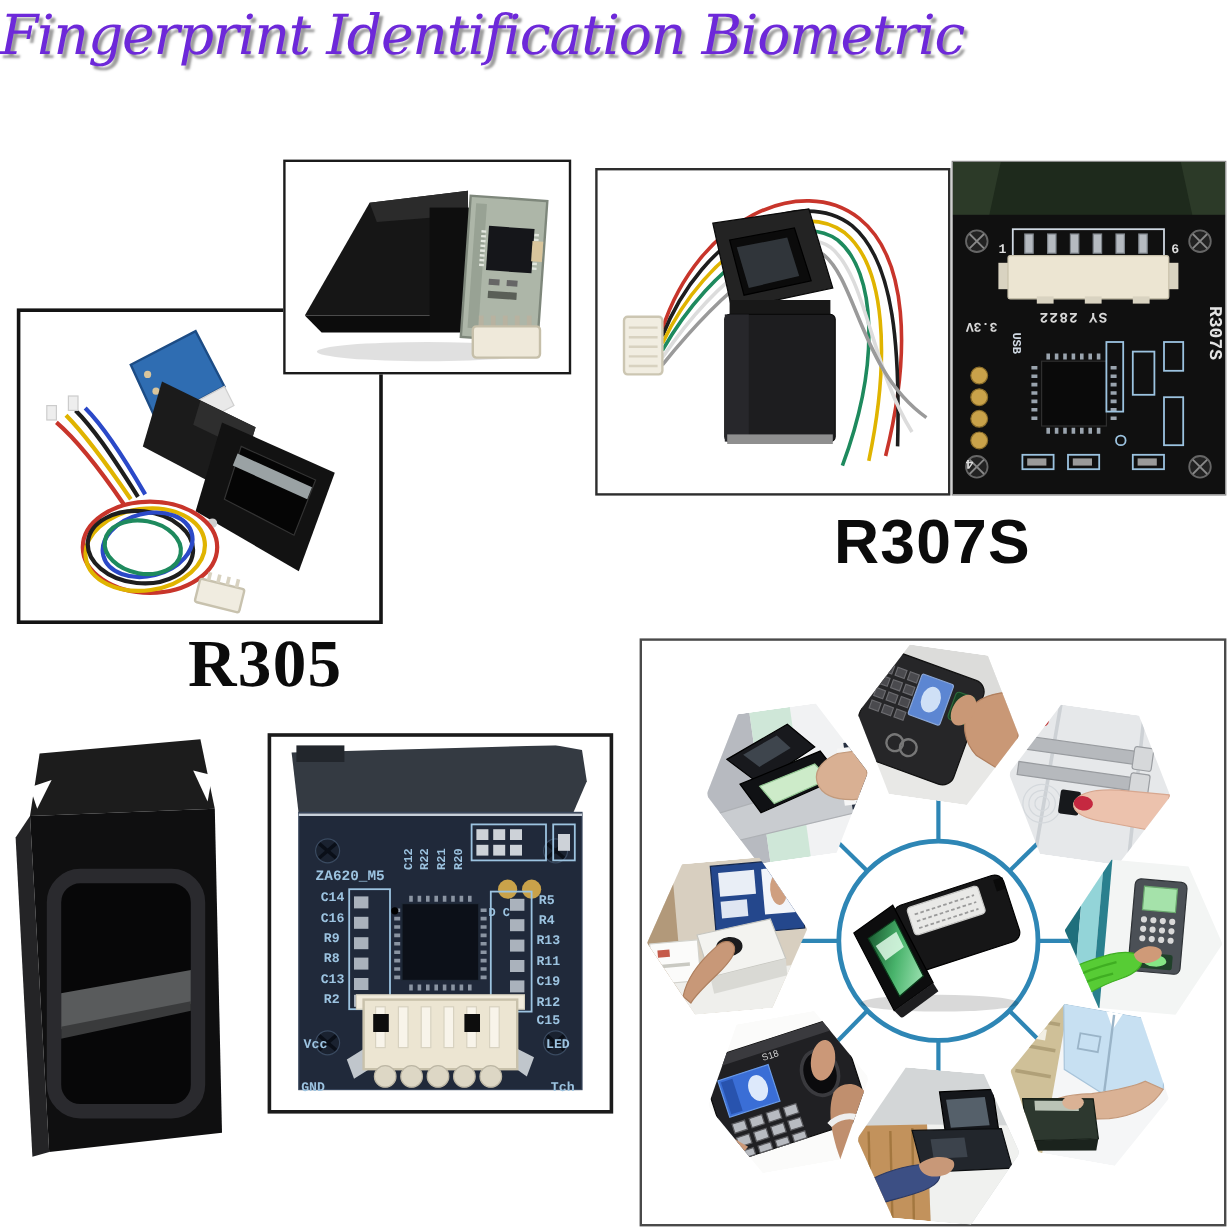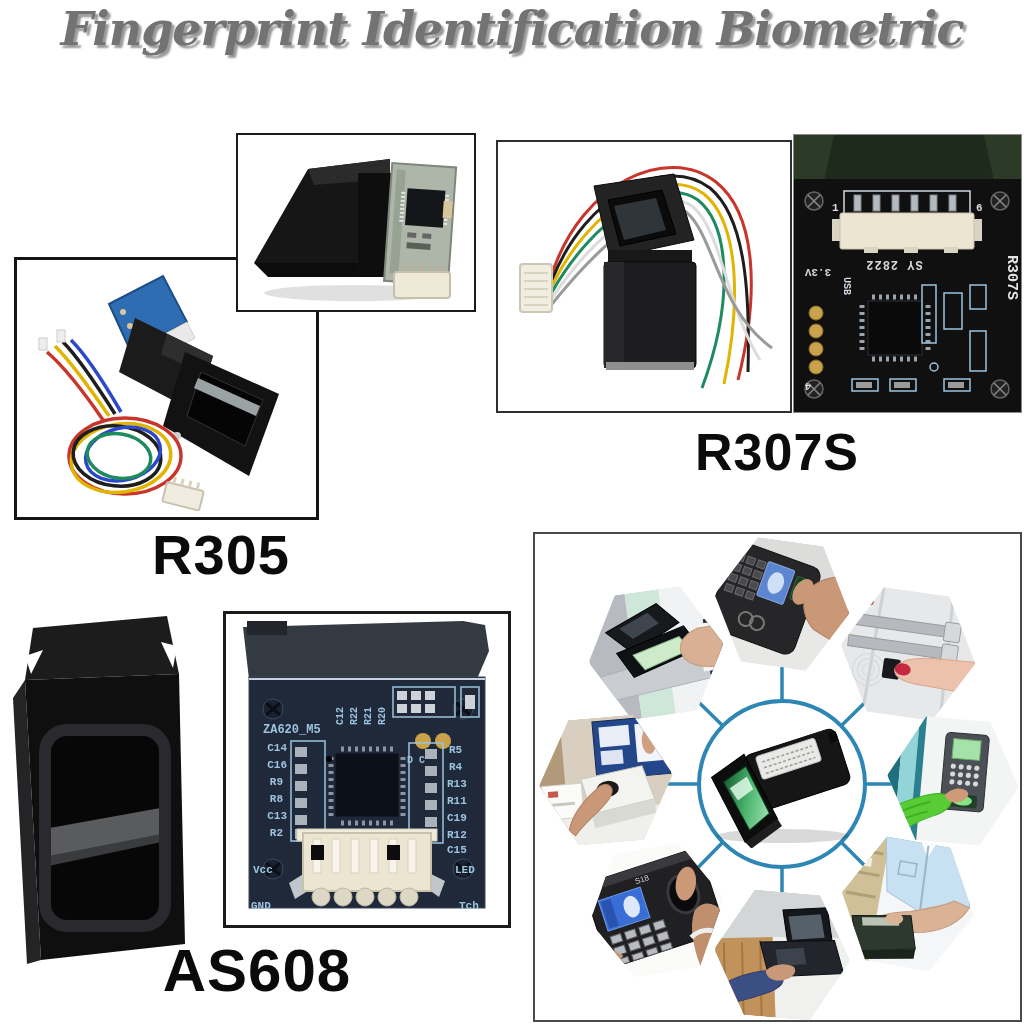--- a/index.html
+++ b/index.html
@@ -1,19 +1,19 @@
 <!DOCTYPE html>
 <html><head>
 <meta charset="utf-8">
 <style>
   html,body{margin:0;padding:0;background:#fff;}
   #canvas{position:relative;width:1024px;height:1024px;background:#ffffff;overflow:hidden;
           font-family:"Liberation Sans",sans-serif;}
-  .title-wrap{position:absolute;top:2px;left:0;width:100%;text-align:center;
-          font-family:"DejaVu Serif",serif;font-style:italic;font-weight:bold;color:#737373;}
+  .title-wrap{position:absolute;top:2px;left:0;width:100%;
+          font-family:"DejaVu Serif",serif;font-style:italic;font-weight:normal;color:#6d28d9;}
   .title-line{font-size:46px;line-height:54px;letter-spacing:-1px;
           text-shadow:3px 3px 2px rgba(0,0,0,0.40);}
   .panel{position:absolute;background:#fff;box-sizing:border-box;}
   .plabel{position:absolute;font-family:"Liberation Sans",sans-serif;font-weight:bold;
           color:#0b0b0b;text-align:center;letter-spacing:1px;}
   .hex{position:absolute;clip-path:polygon(26% 0%,74% 0%,100% 50%,74% 100%,26% 100%,0% 50%);
           overflow:hidden;}
   svg{display:block;}
   .silk{font-family:"Liberation Mono",monospace;font-weight:bold;}
 </style>
@@ -90,21 +90,21 @@
       <g transform="translate(150,222) rotate(14)">
         <rect x="0" y="0" width="38" height="20" rx="2" fill="#f0ece0" stroke="#c8c2ae" stroke-width="2"></rect>
         <line x1="7" y1="0" x2="7" y2="-7" stroke="#d8d2c0" stroke-width="3"></line>
         <line x1="15" y1="0" x2="15" y2="-7" stroke="#d8d2c0" stroke-width="3"></line>
         <line x1="23" y1="0" x2="23" y2="-7" stroke="#d8d2c0" stroke-width="3"></line>
         <line x1="31" y1="0" x2="31" y2="-7" stroke="#d8d2c0" stroke-width="3"></line>
       </g>
     </svg>
   </div>
 
-  <div class="plabel" id="r305-label" style="left:96px;top:522px;width:250px;font-size:56px;">R305</div>
+  <div class="plabel" id="r305-label" style="left:96px;top:522px;width:250px;font-size:56px;font-family:Liberation Serif, serif;">R305</div>
 
   <div class="panel" style="left:496px;top:140px;width:296px;height:273px;border:2px solid #2e2e2e;z-index:2;">
     <svg viewBox="0 0 292 269" width="292" height="269">
       <g fill="none" stroke-width="3">
         <path d="M54,132 C84,40 170,2 218,40 C258,72 262,150 240,238" stroke="#C8352B"></path>
         <path d="M54,138 C88,52 168,12 212,46 C248,76 252,152 250,230" stroke="#1E1E1E"></path>
         <path d="M54,144 C92,64 166,22 206,52 C240,80 244,156 226,242" stroke="#E0B400"></path>
         <path d="M54,150 C96,76 164,32 200,58 C232,84 236,160 204,246" stroke="#1E8A5E"></path>
         <path d="M54,156 C100,88 162,42 194,64 C224,88 228,164 262,218" stroke="#DCDCDC"></path>
         <path d="M54,162 C104,100 160,52 188,70 C216,92 220,168 274,206" stroke="#9A9A9A"></path>
@@ -325,21 +325,20 @@
         <circle cx="154" cy="276" r="9" fill="#ddd7c5" stroke="#bdb7a5"></circle>
         <circle cx="176" cy="276" r="9" fill="#ddd7c5" stroke="#bdb7a5"></circle>
       </g>
       <text class="silk" x="20" y="252" font-size="11" fill="#9cc3e0">Vcc</text>
       <text class="silk" x="18" y="288" font-size="11" fill="#9cc3e0">GND</text>
       <text class="silk" x="222" y="252" font-size="11" fill="#9cc3e0">LED</text>
       <text class="silk" x="226" y="288" font-size="11" fill="#9cc3e0">Tch</text>
     </svg>
   </div>
 
-  <div class="plabel" id="as608-label" style="left:132px;top:936px;width:250px;font-size:60px;">AS608</div>
 
   <div class="panel" style="left:533px;top:532px;width:489px;height:490px;border:2px solid #4a4a4a;">
 
     <svg viewBox="0 0 485 486" width="485" height="486" style="position:absolute;left:0;top:0;">
       <g stroke="#2E86B5" stroke-width="3.5">
         <line x1="247" y1="167" x2="247" y2="100"></line>
         <line x1="247" y1="333" x2="247" y2="402"></line>
         <line x1="164" y1="250" x2="93" y2="250"></line>
         <line x1="330" y1="250" x2="402" y2="250"></line>
         <line x1="188" y1="192" x2="138" y2="143"></line>

